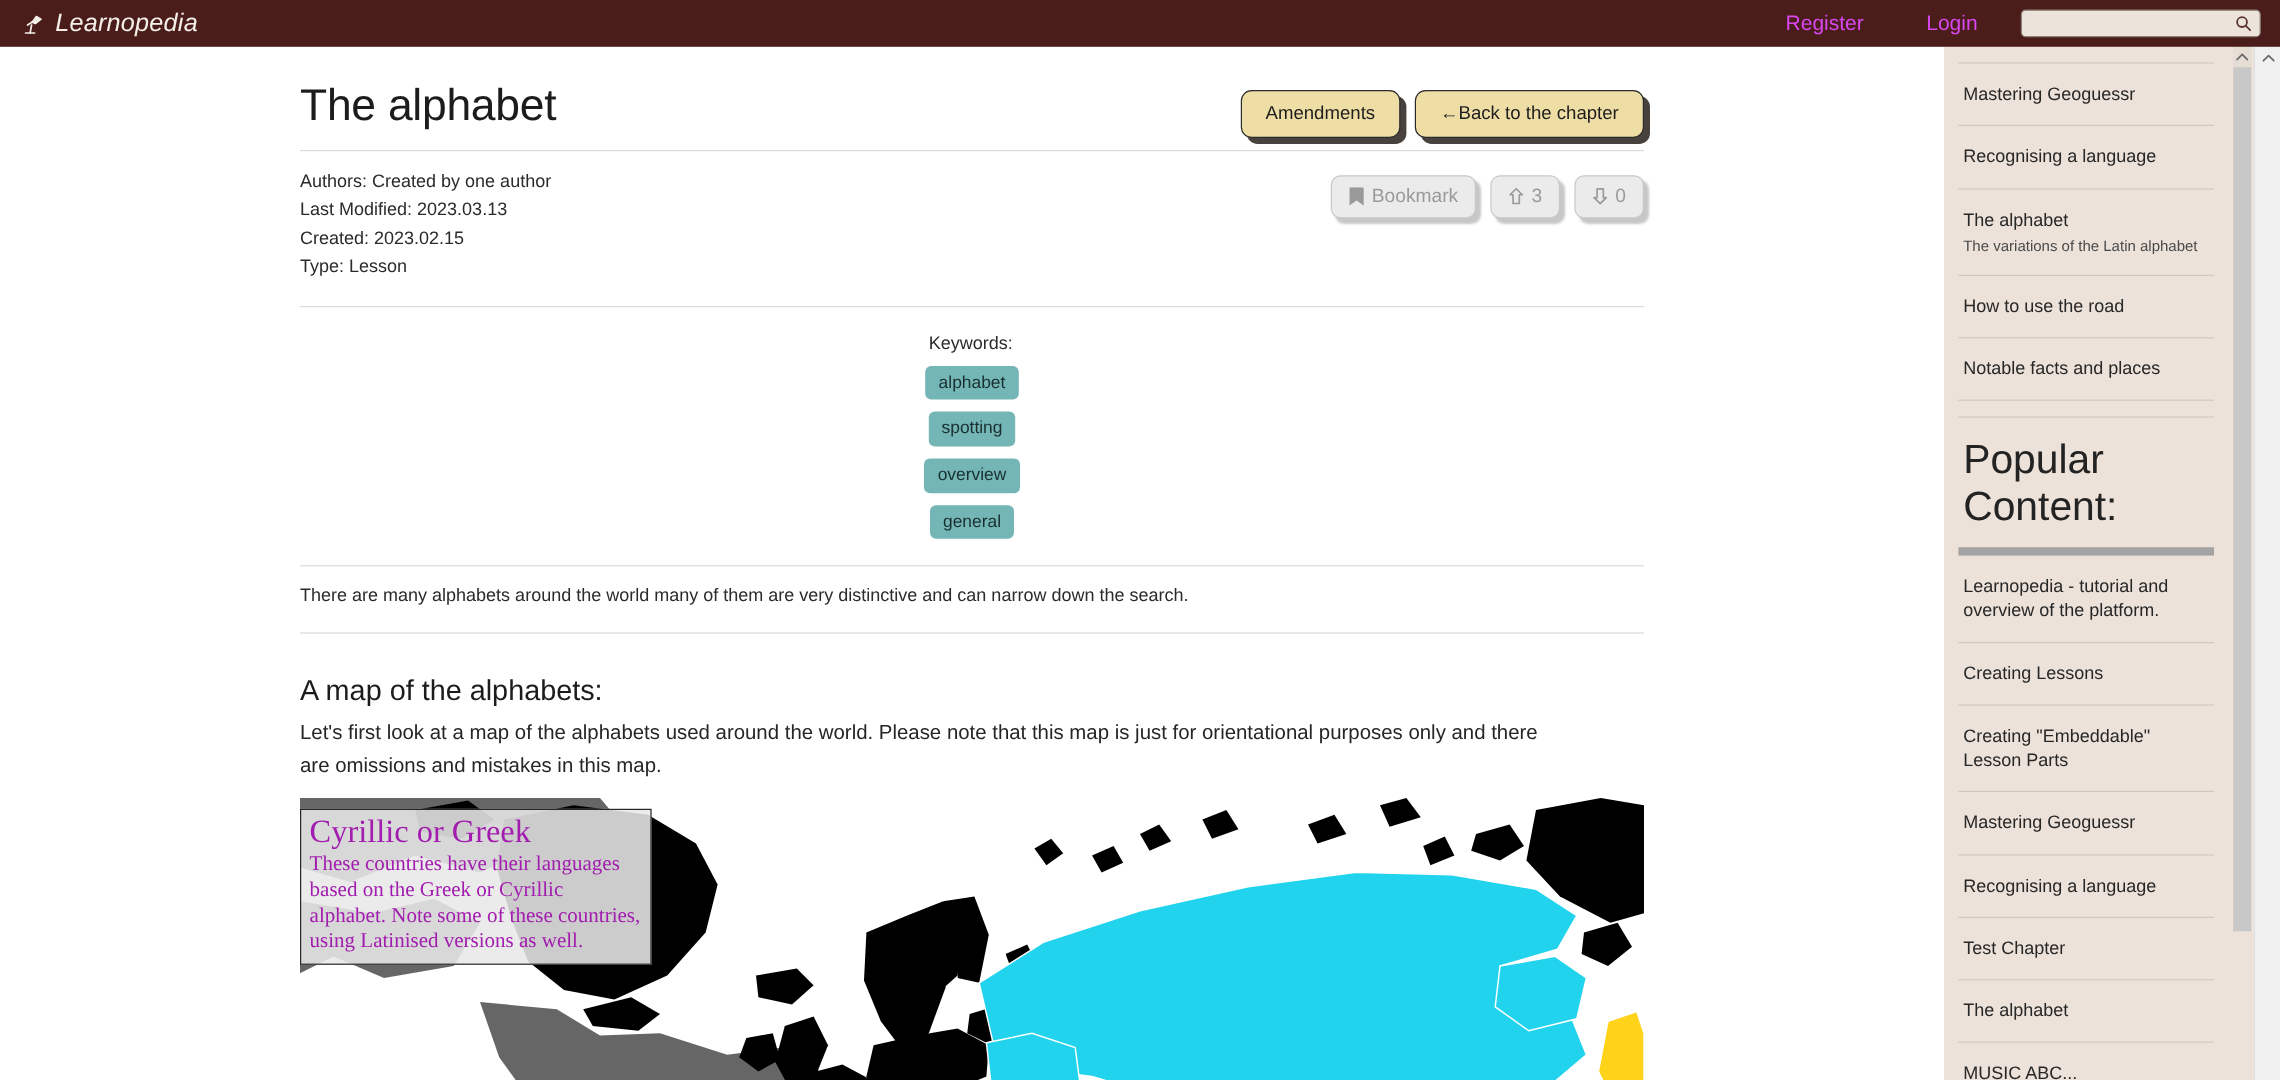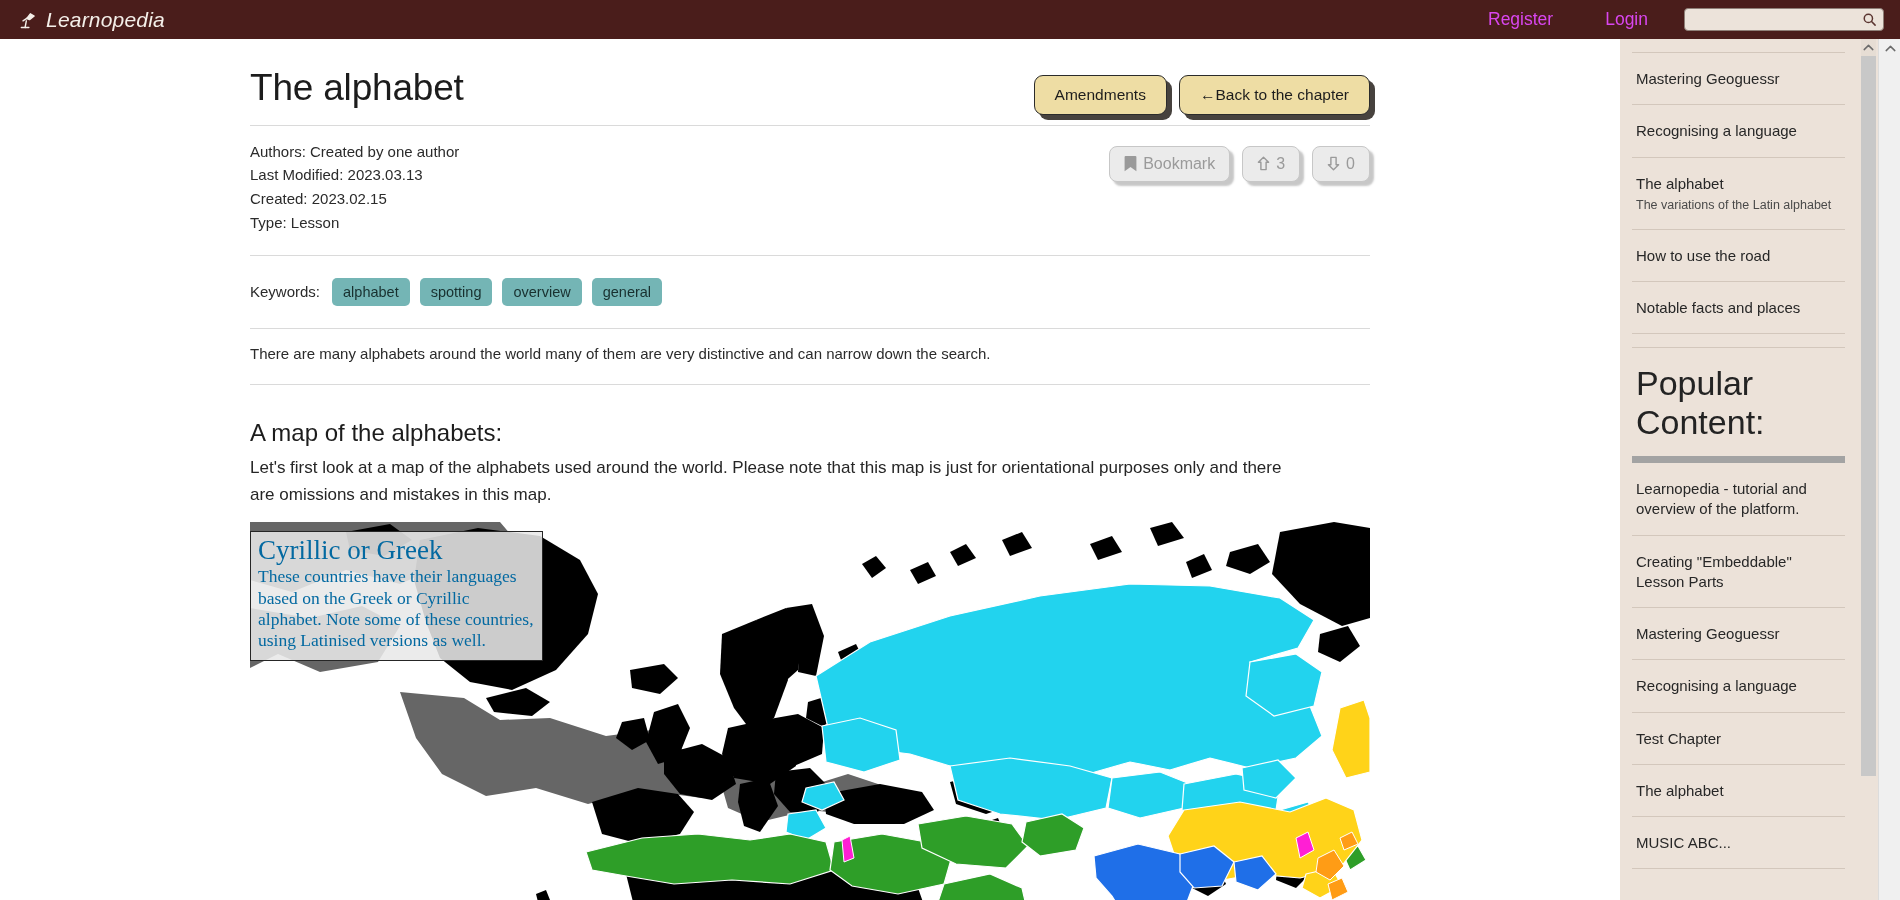--- a/index.html
+++ b/index.html
@@ -117,20 +117,21 @@
     padding: 9px 14px;
     display: flex; align-items: center; gap: 6px;
     cursor: default;
     line-height: 1;
   }
   .btn-grey svg { display: block; }
 
   .kw-row {
     display: flex; align-items: center; gap: 10px;
     padding: 22px 0 18px 0;
+    flex-direction: column;
   }
   .kw-label { font-size: 15px; color: #2b2b2b; margin-right: 2px; }
   .kw-badge {
     background: #74b5b5;
     color: #18302f;
     border-radius: 5px;
     font-size: 14.5px;
     padding: 6px 11px;
     cursor: pointer;
     line-height: 1.15;
@@ -160,21 +161,21 @@
   .map-svg { display: block; width: 1120px; height: 420px; }
 
   .map-tooltip {
     position: absolute;
     left: 0px; top: 9px;
     width: 293px;
     background: rgba(232,232,232,.88);
     border: 1.5px solid #262626;
     padding: 4px 7px 8px 7px;
     font-family: "Liberation Serif", serif;
-    color: #0369a1;
+    color: #a21caf;
     z-index: 10;
   }
   .tt-title { font-size: 27px; line-height: 1.05; font-weight: 400; }
   .tt-body  { font-size: 17.5px; line-height: 1.22; padding-top: 2px; }
 
   
   .sidebar-outer {
     position: absolute;
     top: 39px; right: 22px;
     width: 258px; height: 861px;
@@ -503,20 +504,23 @@
     </div>
 
     <div class="sb-spacer"></div>
 
     <div class="sb-heading">Popular Content:</div>
 
     <div class="sb-item">
       <span>Learnopedia - tutorial and overview of the platform.</span>
     </div>
     <div class="sb-item">
+      <span>Creating Lessons</span>
+    </div>
+    <div class="sb-item">
       <span>Creating "Embeddable" Lesson Parts</span>
     </div>
     <div class="sb-item">
       <span>Mastering Geoguessr</span>
     </div>
     <div class="sb-item">
       <span>Recognising a language</span>
     </div>
     <div class="sb-item">
       <span>Test Chapter</span>

